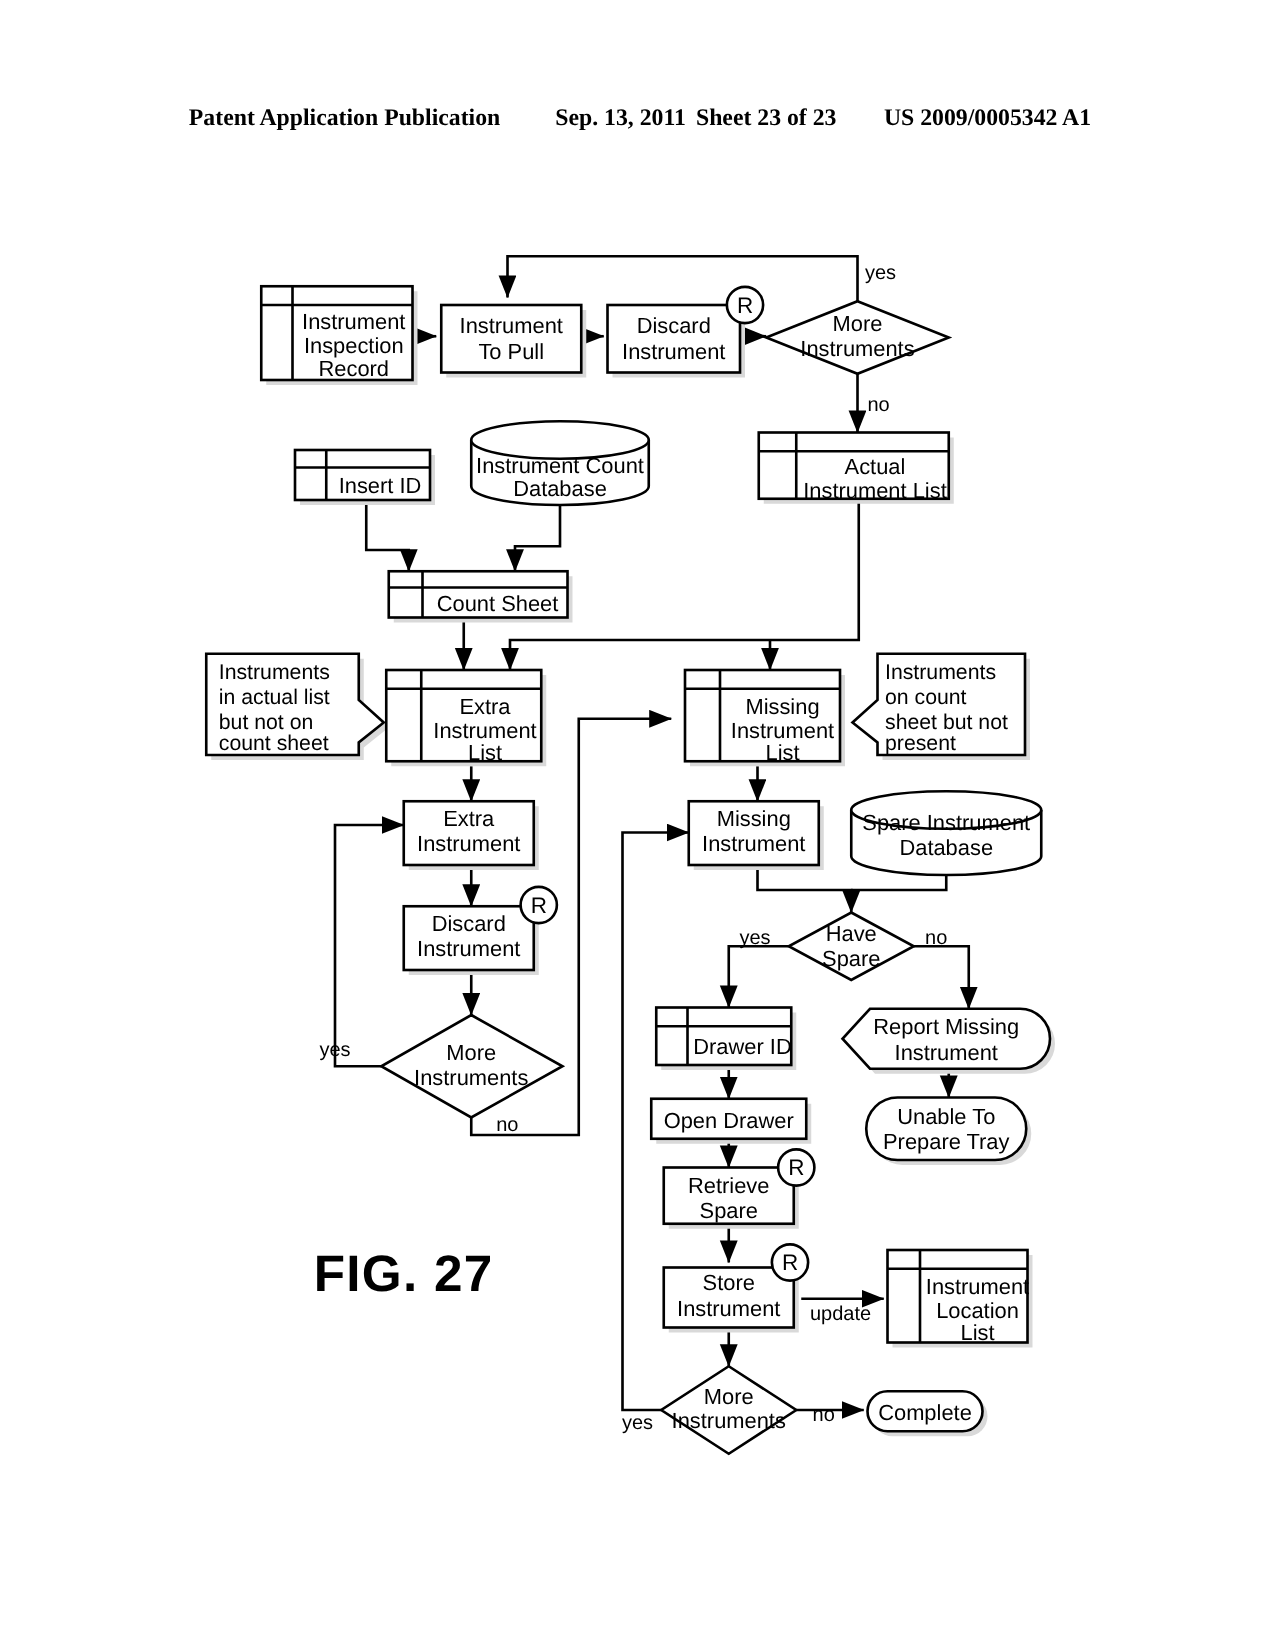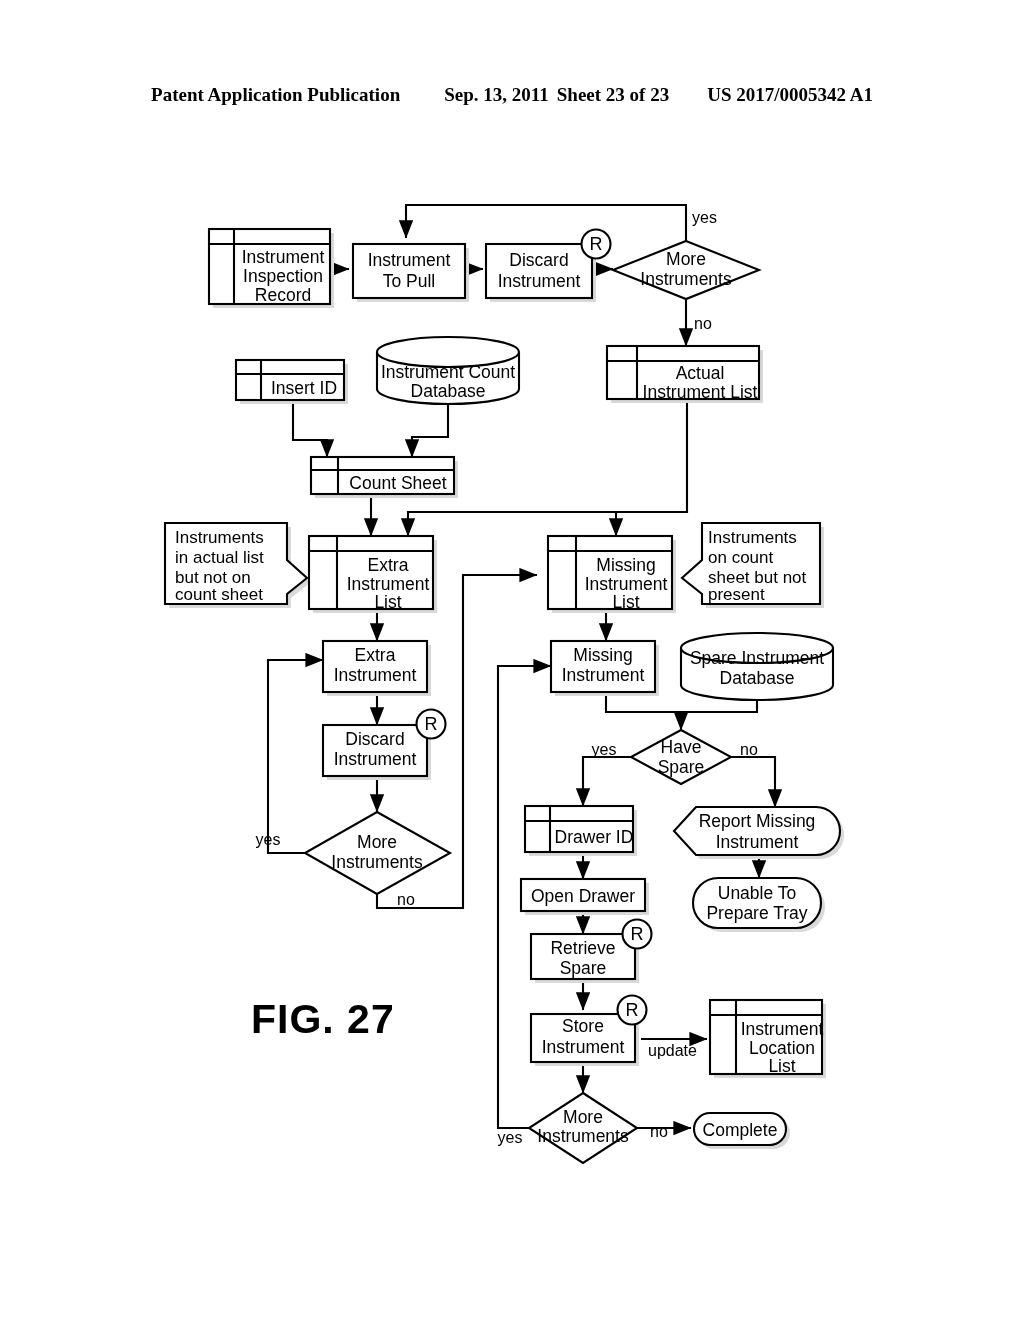--- a/index.html
+++ b/index.html
@@ -27,21 +27,21 @@
 </style>
 </head>
 <body>
 
 <div id="sheet">
 
   <div id="hdr">
     <span class="pub">Patent Application Publication</span>
     <span class="dt">Sep. 13, 2011</span>
     <span class="sh">Sheet 23 of 23</span>
-    <span class="pn">US 2017/0005342 A1</span>
+    <span class="pn">US 2009/0005342 A1</span>
   </div>
 
   <svg width="1024" height="1320">
     <defs>
       <marker id="ah" markerWidth="10" markerHeight="10" refX="8.4" refY="3.4" orient="auto" markerUnits="strokeWidth">
         <path d="M0,0 L8.6,3.4 L0,6.8 z" fill="#000"></path>
       </marker>
     </defs>
 
     <g>

